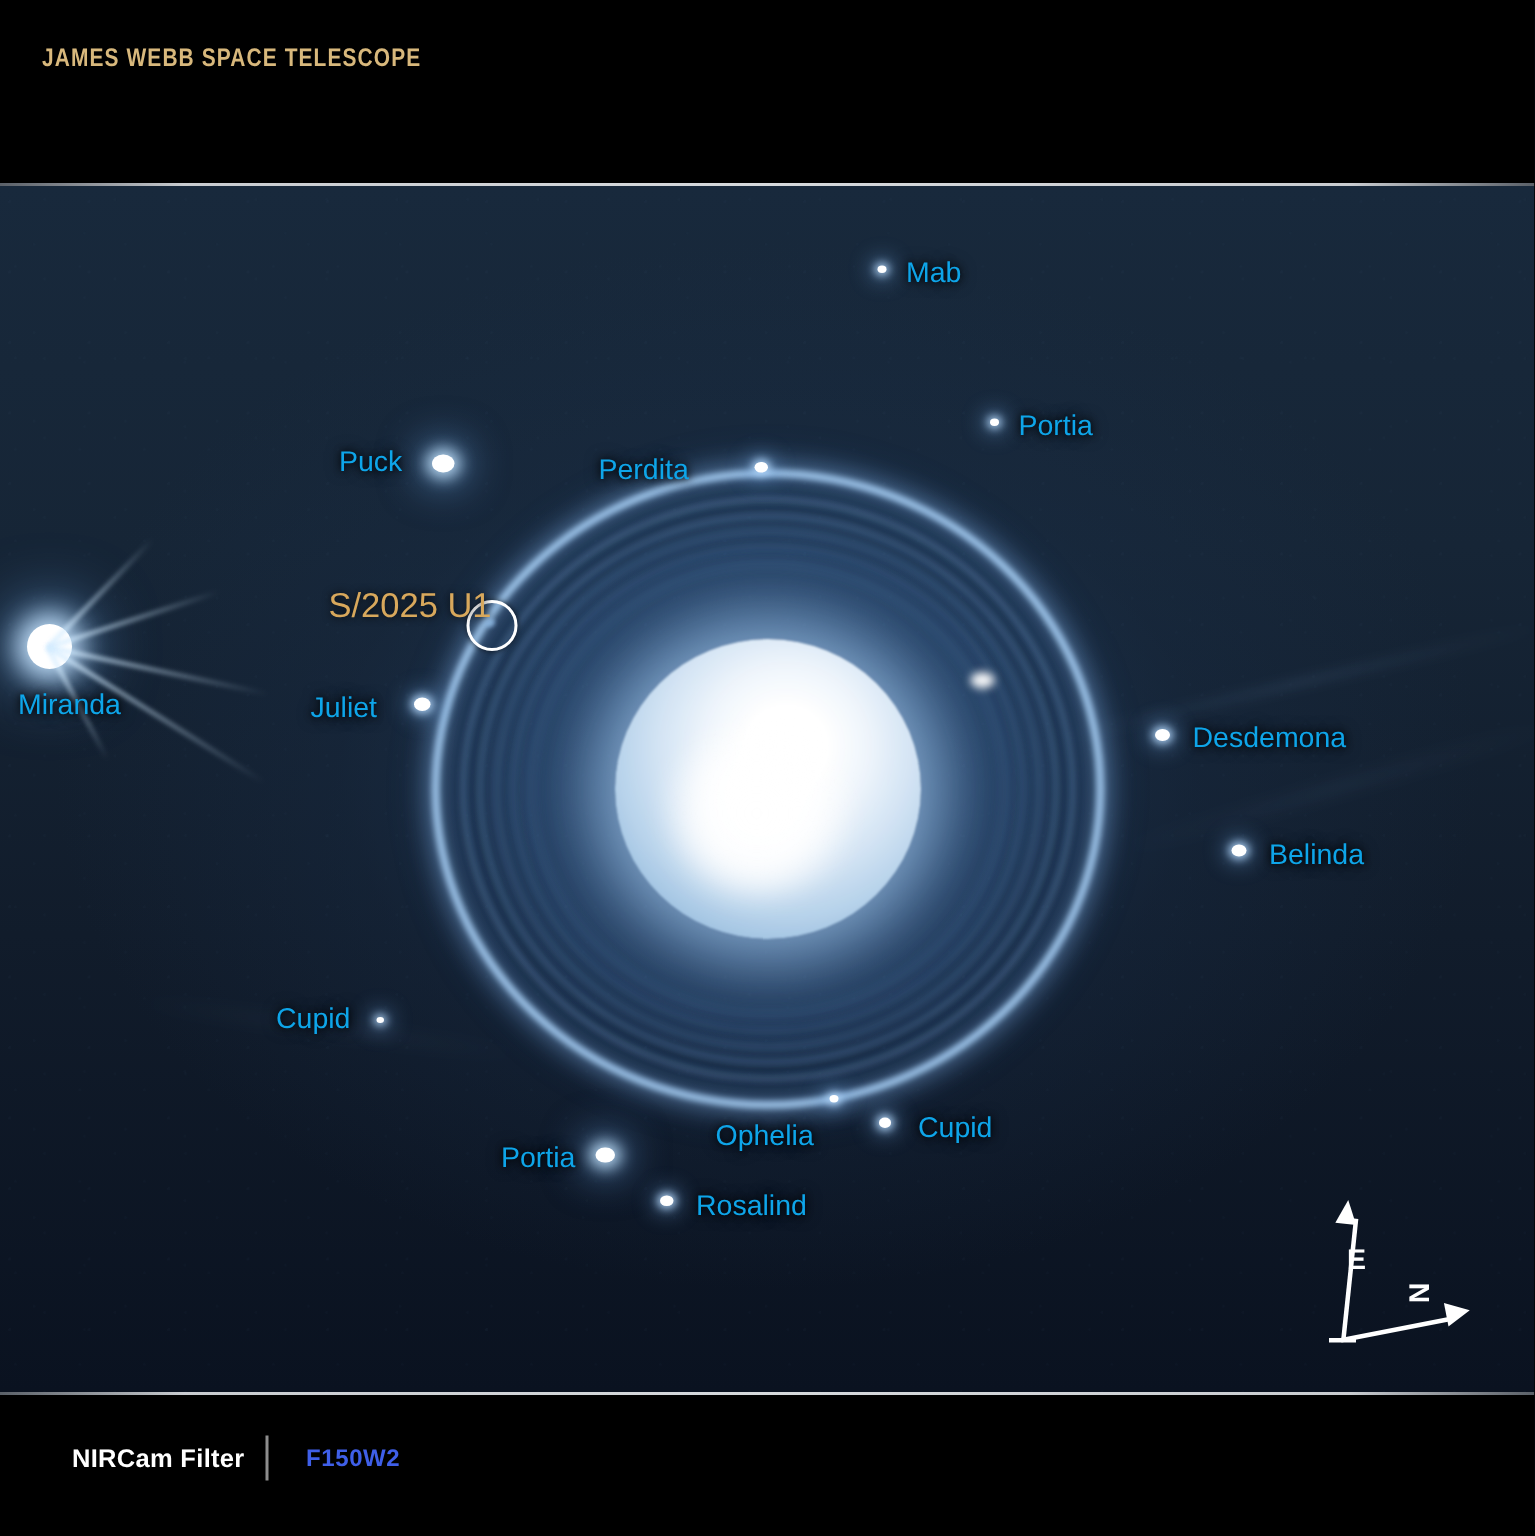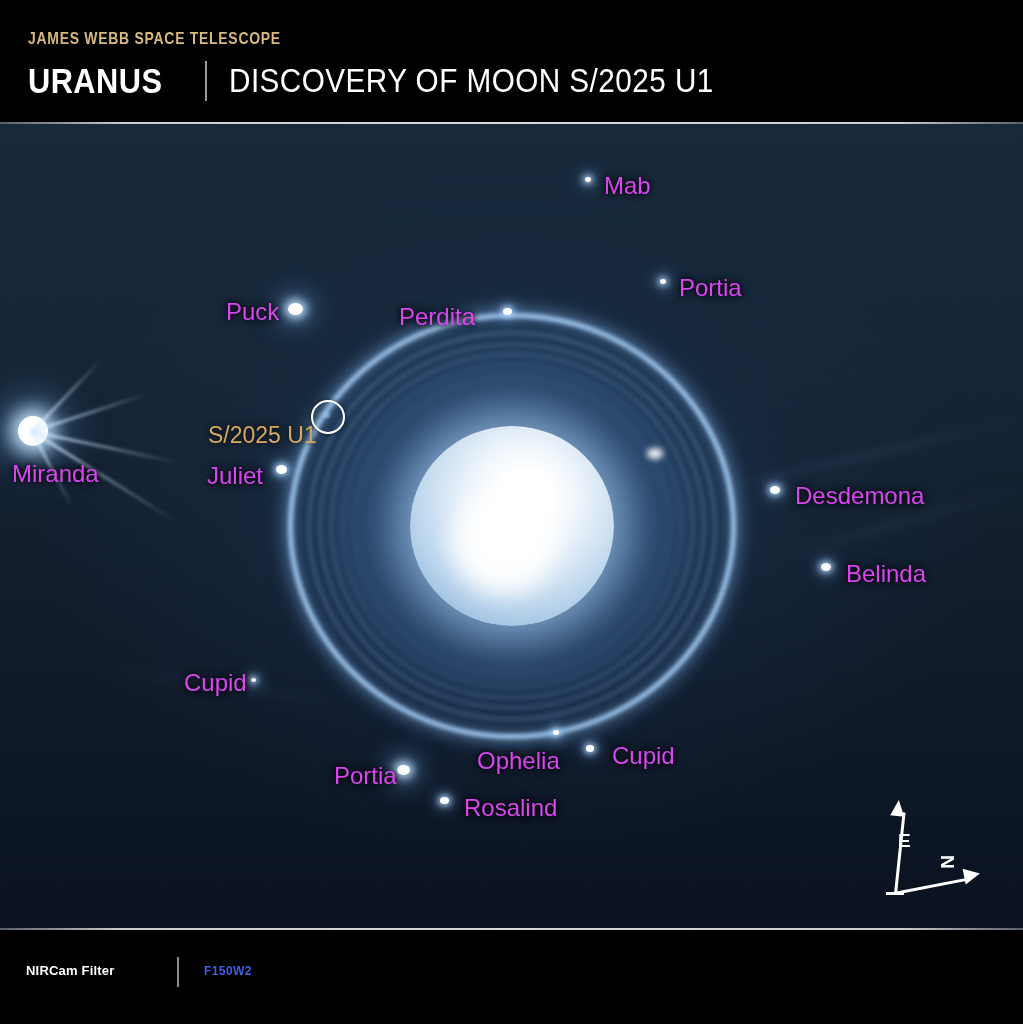--- a/index.html
+++ b/index.html
@@ -69,55 +69,50 @@
   #polarcap{position:absolute;left:50%;top:50%;width:126px;height:116px;border-radius:50%;
     transform:translate(-56%,-36%);
     background:radial-gradient(circle at 50% 50%, rgba(255,255,255,1) 0%, rgba(255,255,255,0.92) 44%, rgba(255,255,255,0) 78%);
     filter:blur(8px);}
   #brightspot{position:absolute;left:50%;top:50%;width:16px;height:11px;border-radius:50%;
     transform:translate(135px,-78px);background:rgba(255,255,255,0.95);filter:blur(3px);}
 
   
   .moon{position:absolute;border-radius:50%;background:#ffffff;
     box-shadow:0 0 6px 2px rgba(185,220,255,0.85), 0 0 14px 5px rgba(120,175,235,0.45);}
-  .lbl{position:absolute;color:#d946ef;font-size:24px;white-space:nowrap;
+  .lbl{position:absolute;color:#0ea5e9;font-size:19px;white-space:nowrap;
     text-shadow:0 0 5px rgba(0,0,0,0.95),0 0 10px rgba(0,0,0,0.8);}
   .lbl.gold{color:#d8a85c;font-size:23px;text-shadow:0 0 6px rgba(0,0,0,0.95);}
 
   #miranda-core{position:absolute;left:18px;top:292px;width:30px;height:30px;border-radius:50%;
     background:#fff;box-shadow:0 0 18px 7px rgba(200,230,255,0.95),0 0 40px 16px rgba(110,170,235,0.55);}
   .spike{position:absolute;background:linear-gradient(to right,rgba(210,235,255,0.85),rgba(150,200,250,0));
     height:2.5px;transform-origin:left center;filter:blur(1.4px);left:32px;top:306px;}
 
   #u1circle{position:absolute;border:2px solid #ffffff;border-radius:50%;width:30px;height:30px;
     box-shadow:0 0 4px rgba(0,0,0,0.7);}
   #u1dot{position:absolute;width:7px;height:6px;border-radius:50%;background:rgba(150,195,240,0.75);filter:blur(1.5px);}
 
   
   #compass{position:absolute;left:878px;top:680px;width:120px;height:110px;}
   .cline{position:absolute;background:#ffffff;}
 
   
   #footer{position:absolute;left:0;top:930px;width:1023px;height:94px;background:#000;}
-  #filter-label{position:absolute;left:26px;top:963px;color:#ffffff;font-size:13px;font-weight:bold;letter-spacing:0.2px;}
+  #filter-label{position:absolute;left:48px;top:963px;color:#ffffff;font-size:17px;font-weight:bold;letter-spacing:0.2px;}
   #filter-divider{position:absolute;left:177px;top:957px;width:2px;height:30px;background:#8d8d8d;}
-  #filter-value{position:absolute;left:204px;top:964px;color:#3f5fe8;font-size:12px;font-weight:bold;letter-spacing:0.4px;}
+  #filter-value{position:absolute;left:204px;top:964px;color:#3f5fe8;font-size:16px;font-weight:bold;letter-spacing:0.4px;}
 </style>
 </head>
 <body>
 
 <div id="stage">
 
   <div id="header">
     <div id="eyebrow">JAMES WEBB SPACE TELESCOPE</div>
-    <div id="titlerow">
-      <div id="title-main">URANUS</div>
-      <div id="title-divider"></div>
-      <div id="title-sub">DISCOVERY OF MOON S/2025 U1</div>
-    </div>
   </div>
   <div class="hrule" style="top:122px"></div>
 
   <div id="imgarea">
     <div id="skybase"></div>
     <div id="noise"></div>
 
     <div style="position:absolute;left:700px;top:330px;width:330px;height:3px;background:linear-gradient(to right,rgba(150,195,240,0),rgba(150,195,240,0.20),rgba(150,195,240,0));transform:rotate(-13deg);filter:blur(4px);"></div>
     <div style="position:absolute;left:740px;top:400px;width:300px;height:3px;background:linear-gradient(to right,rgba(150,195,240,0),rgba(150,195,240,0.17),rgba(150,195,240,0));transform:rotate(-16deg);filter:blur(5px);"></div>
     <div style="position:absolute;left:90px;top:560px;width:260px;height:3px;background:linear-gradient(to right,rgba(150,195,240,0),rgba(150,195,240,0.14),rgba(150,195,240,0));transform:rotate(8deg);filter:blur(5px);"></div>
@@ -135,21 +130,21 @@
 
     <div id="miranda-core"></div>
     <div class="spike" style="width:150px;transform:rotate(12deg);"></div>
     <div class="spike" style="width:120px;transform:rotate(-18deg);"></div>
     <div class="spike" style="width:170px;transform:rotate(32deg);"></div>
     <div class="spike" style="width:100px;transform:rotate(-46deg);"></div>
     <div class="spike" style="width:85px;transform:rotate(62deg);"></div>
 
     <div id="u1dot" style="left: 323px; top: 288px;"></div>
     <div id="u1circle" style="left: 311px; top: 276px;"></div>
-    <div class="lbl gold" id="u1label" style="left: 208px; top: 266px; margin-top: 32px;">S/2025 U1</div>
+    <div class="lbl gold" id="u1label" style="left: 219px; top: 266px;">S/2025 U1</div>
 
     <div id="moonlayer">
         <div class="moon" style="left: 585px; top: 53px; width: 6px; height: 4.92px;"></div>
         <div class="lbl" style="left: 604px; top: 48px;">Mab</div>
         <div class="moon" style="left: 660px; top: 155px; width: 6px; height: 4.92px;"></div>
         <div class="lbl" style="left: 679px; top: 150px;">Portia</div>
         <div class="moon" style="left: 287.5px; top: 178.5px; width: 15px; height: 12.3px; box-shadow: rgba(195, 228, 255, 0.9) 0px 0px 10px 4px, rgba(110, 170, 235, 0.5) 0px 0px 26px 10px;"></div>
         <div class="lbl" style="left: 226px; top: 174px;">Puck</div>
         <div class="moon" style="left: 502.5px; top: 183.5px; width: 9px; height: 7.38px;"></div>
         <div class="lbl" style="left: 399px; top: 179px;">Perdita</div>

